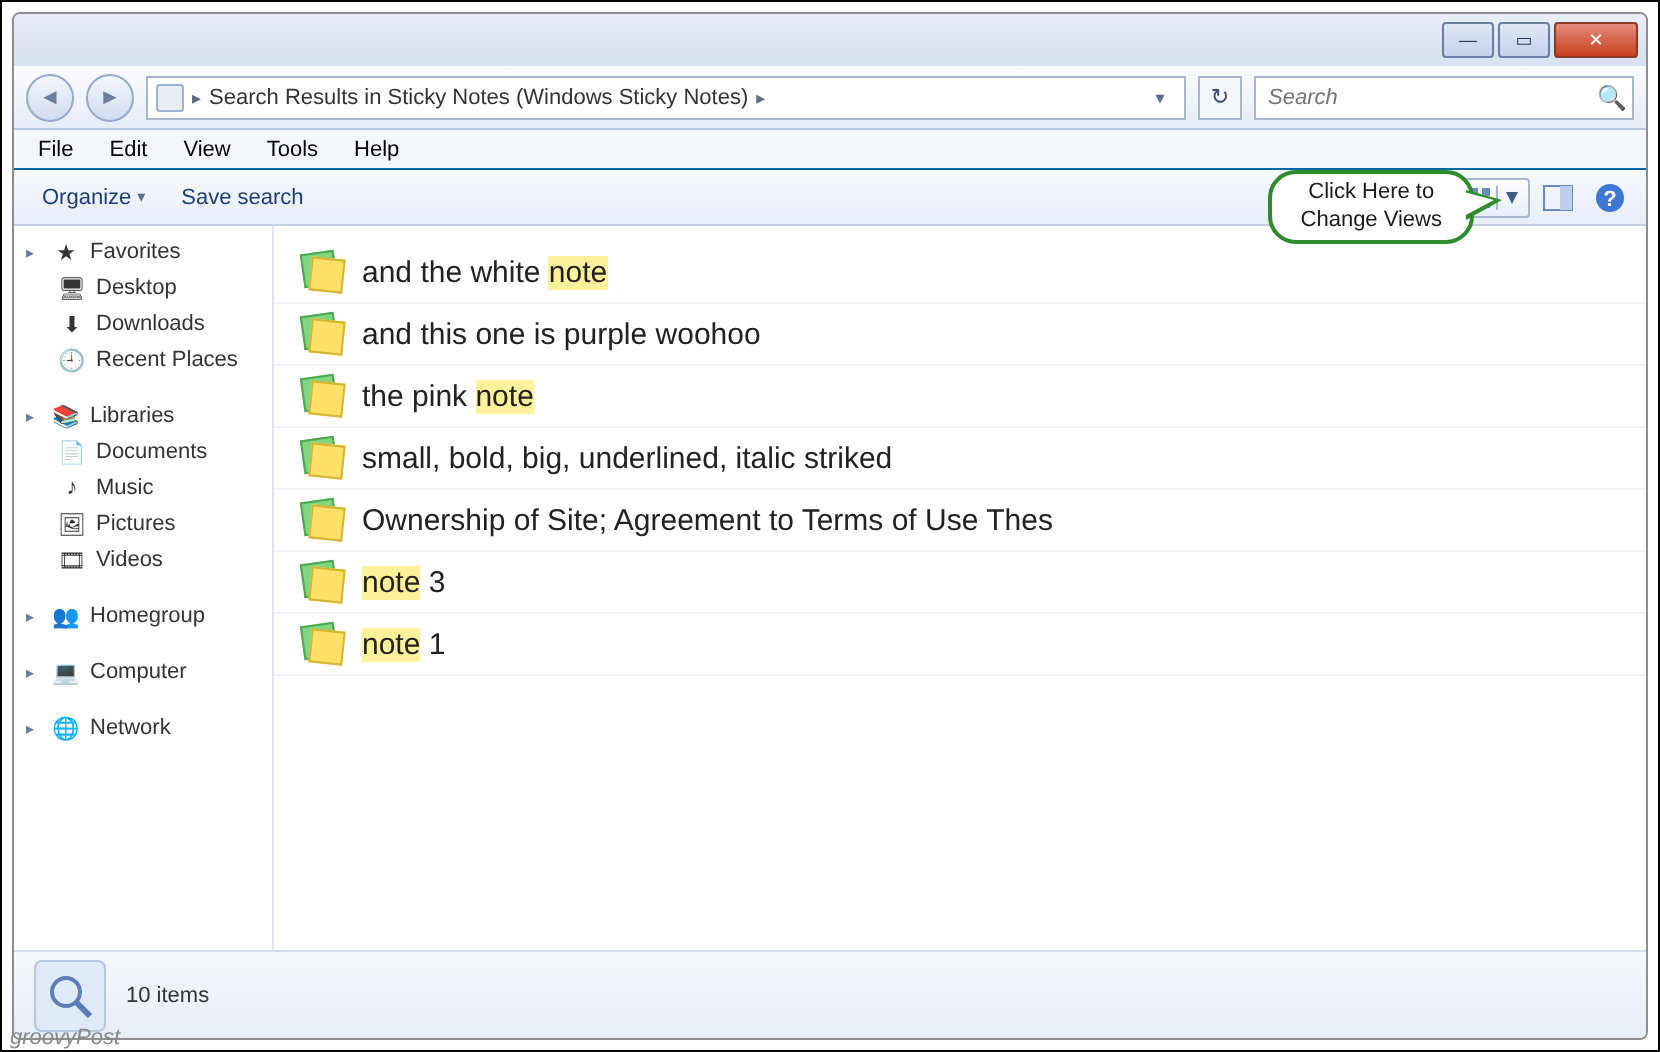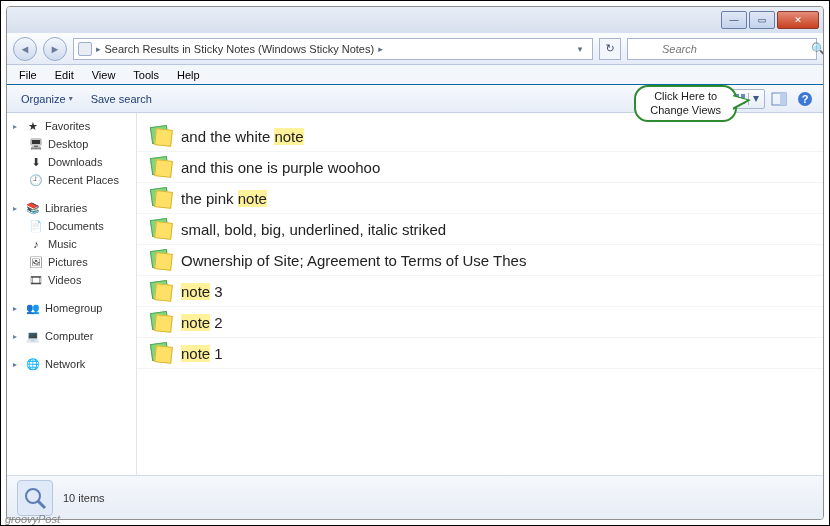--- a/index.html
+++ b/index.html
@@ -9,21 +9,21 @@
 .winbtn { width: 26px; height: 18px; border: 1px solid #6a7ea5; border-radius: 2px; background: linear-gradient(#e0e7f5, #c4d2ec); display: flex; align-items: center; justify-content: center; font-size: 9px; color: #2b3a5a; cursor: pointer; }
 .winbtn.close { width: 42px; background: linear-gradient(#e48c7a, #c8401f); color: #fff; border-color: #8a3a28; }
 .navbar { height: 32px; background: linear-gradient(#fbfcfe, #e6ecf7); display: flex; align-items: center; padding: 0 6px; gap: 6px; border-bottom: 1px solid #b9c6dd; }
 .navcircle { width: 24px; height: 24px; border-radius: 50%; border: 1px solid #94a9cc; background: linear-gradient(#f4f7fc, #d0dbef); display: flex; align-items: center; justify-content: center; font-size: 11px; color: #6c7d9a; cursor: pointer; }
 .addrbar { flex: 1; height: 22px; border: 1px solid #a7b5cf; background: #fff; display: flex; align-items: center; padding: 0 4px; font-size: 11px; color: #333; gap: 4px; }
 .addr-icon { width: 14px; height: 14px; background: #e9ecf3; border: 1px solid #9eb0cf; display: inline-block; border-radius: 2px; }
 .addr-chev { color: #5d6b86; font-size: 9px; }
 .addr-drop { margin-left: auto; width: 16px; text-align: center; color: #5d6b86; font-size: 9px; cursor: pointer; }
 .refresh-btn { width: 22px; height: 22px; border: 1px solid #a7b5cf; background: #f3f6fb; display: flex; align-items: center; justify-content: center; font-size: 11px; color: #3a4a68; cursor: pointer; }
 .searchbox { height: 22px; border: 1px solid #a7b5cf; background: #fff; display: flex; align-items: center; width: 190px; }
-.searchbox input { border: none; flex: 1; font-size: 11px; padding: 0 6px; outline: none; color: #888; font-style: italic; margin-left: 28px; }
+.searchbox input { border: none; flex: 1; font-size: 11px; padding: 0 6px; outline: none; color: #888; font-style: italic; }
 .searchbox .mag { width: 20px; text-align: center; color: #4f6185; font-size: 12px; cursor: pointer; }
 .menubar { height: 20px; background: #f3f6fb; display: flex; align-items: center; gap: 2px; font-size: 11px; padding: 0 4px; border-bottom: 1px solid #0369a1; }
 .menubar span { padding: 2px 8px; cursor: pointer; }
 .toolbar { height: 28px; background: linear-gradient(#f7f9fd, #e7edf8); border-bottom: 1px solid #c5d0e4; display: flex; align-items: center; padding: 0 6px; font-size: 11px; }
 .toolbar .tb-left { display: flex; gap: 2px; }
 .tb-btn { padding: 3px 8px; color: #1e3e73; cursor: pointer; display: flex; align-items: center; gap: 3px; }
 .tb-drop::after { content: "▾"; font-size: 8px; color: #5a6c8c; }
 .tb-right { margin-left: auto; display: flex; gap: 2px; align-items: center; }
 .tbicon { width: 24px; height: 20px; border: 1px solid transparent; display: flex; align-items: center; justify-content: center; cursor: pointer; border-radius: 2px; }
 .tbicon.views { width: 36px; border: 1px solid #a7b5cf; background: linear-gradient(#fdfdfe, #e8eef8); }
@@ -202,24 +202,20 @@
         <div class="row">
           <span class="noteicon"></span>
           <span>Ownership of Site; Agreement to Terms of Use Thes</span>
         </div>
         <div class="row">
           <span class="noteicon"></span>
           <span><span class="hl">note</span> 3</span>
         </div>
         <div class="row">
           <span class="noteicon"></span>
-          <span><span class="hl">note</span> 2</span>
-        </div>
-        <div class="row">
-          <span class="noteicon"></span>
           <span><span class="hl">note</span> 1</span>
         </div>
       </div>
   </div>
 
   <div class="status">
     <div class="status-icon">
       <svg width="26" height="26">
           <circle cx="11" cy="11" r="7" fill="none" stroke="#5d7db7" stroke-width="2"></circle>
           <line x1="16" y1="16" x2="23" y2="23" stroke="#5d7db7" stroke-width="3"></line>

